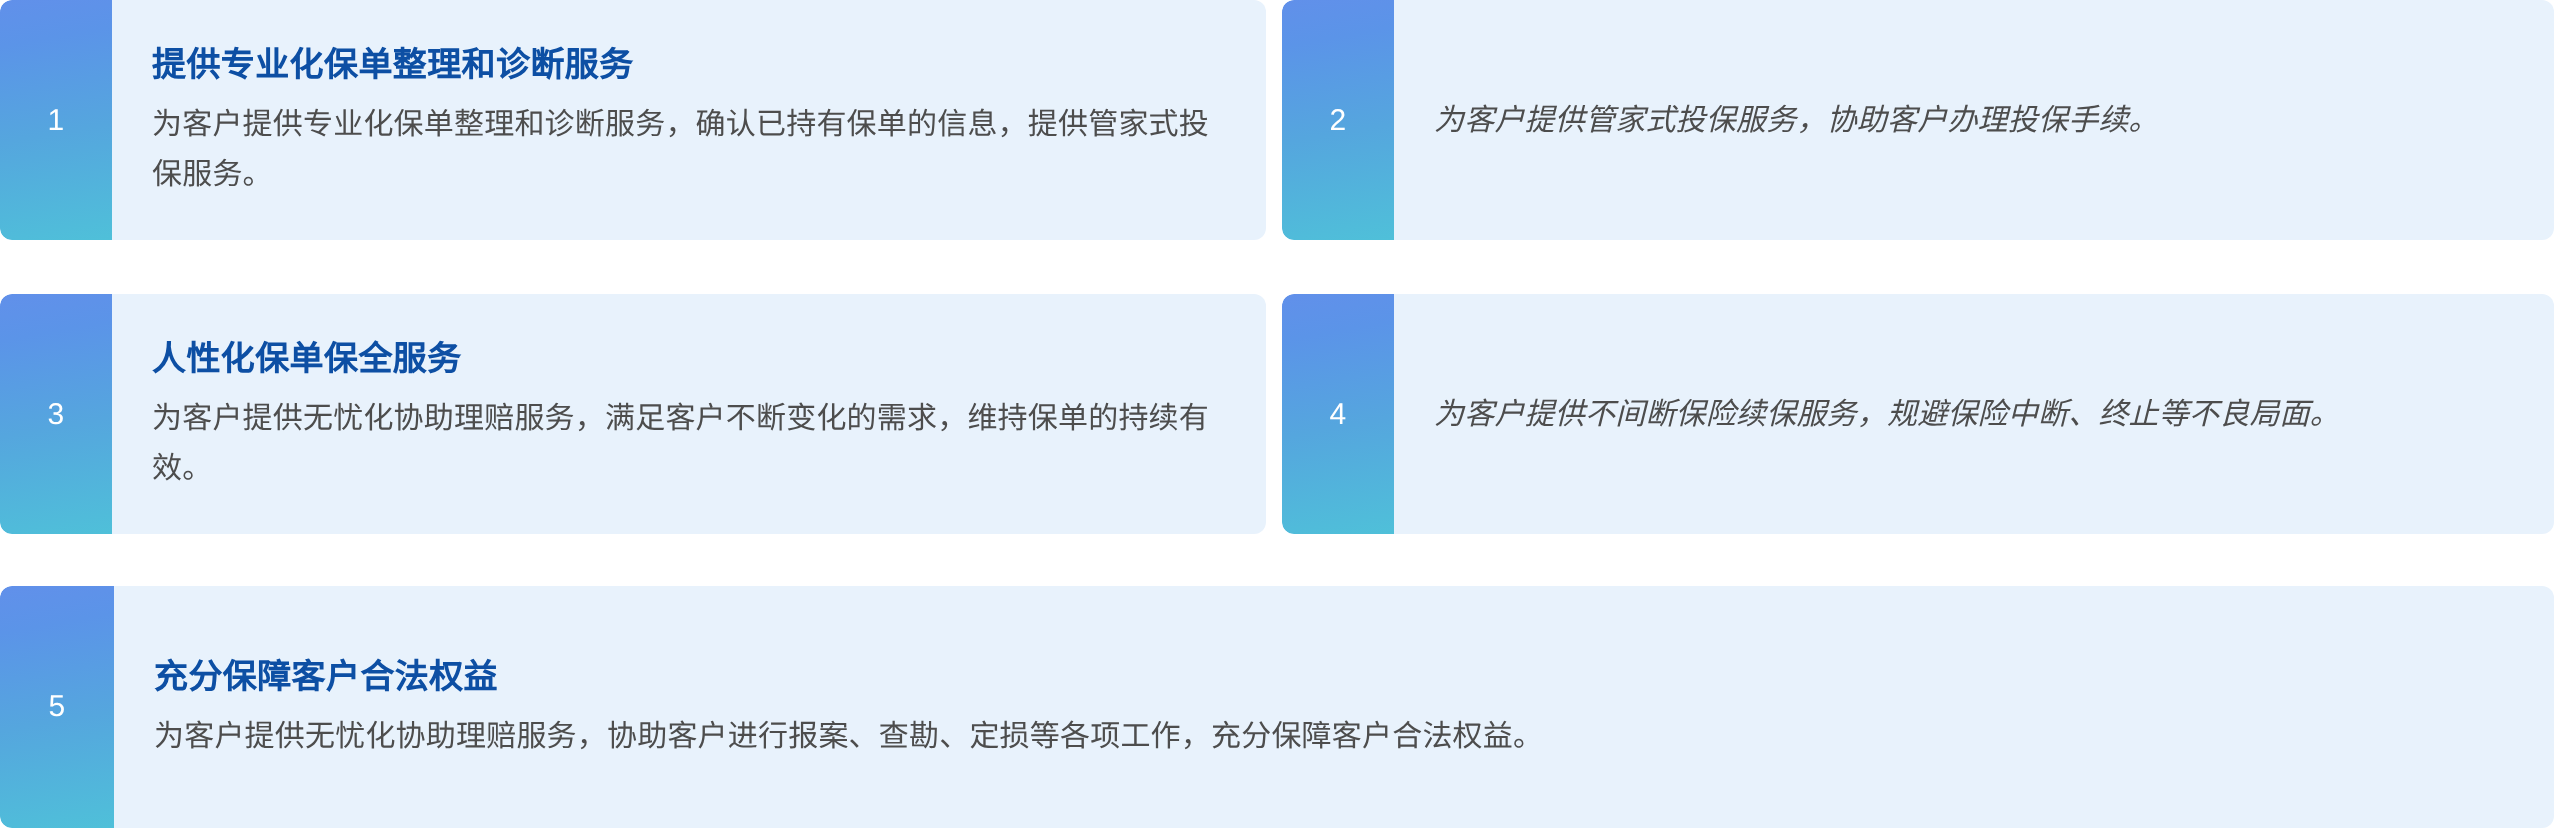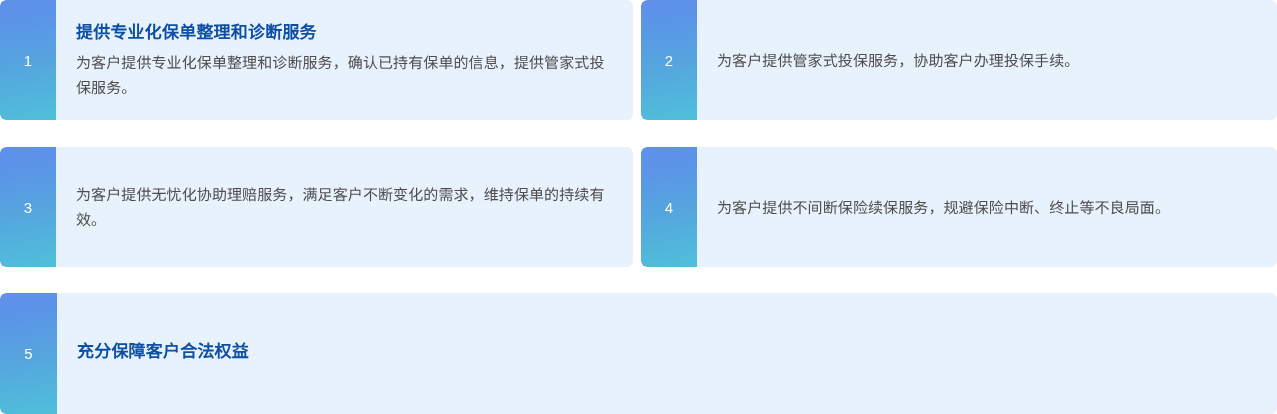--- a/index.html
+++ b/index.html
@@ -90,21 +90,21 @@
   .card-desc {
     color: #4d4d4d;
     font-size: 15px;
     line-height: 25px;
     letter-spacing: 0.1px;
     margin: 0;
     max-width: 540px;
   }
   .card.half-right .card-desc { max-width: 545px; }
   .card.full .card-desc { max-width: 1150px; white-space: nowrap; }
-  .card.half-right.nowrap-desc .card-desc { white-space: nowrap; max-width: none; }
+  .card.half-right.nowrap-desc .card-desc { white-space: nowrap; max-width: none; font-style: italic; }
 </style>
 </head>
 <body>
 
 <div class="board">
 
   <div class="row row-1">
 
     <div class="card half-left">
       <div class="num-tab">
@@ -127,20 +127,21 @@
 
   </div>
 
   <div class="row row-2">
 
     <div class="card half-left">
       <div class="num-tab">
         <span>3</span>
       </div>
       <div class="card-body">
+        <div class="card-title">人性化保单保全服务</div>
         <div class="card-desc">为客户提供无忧化协助理赔服务，满足客户不断变化的需求，维持保单的持续有效。</div>
       </div>
     </div>
 
     <div class="card half-right nowrap-desc">
       <div class="num-tab">
         <span>4</span>
       </div>
       <div class="card-body">
         <div class="card-desc">为客户提供不间断保险续保服务，规避保险中断、终止等不良局面。</div>
@@ -150,18 +151,19 @@
   </div>
 
   <div class="row row-3">
 
     <div class="card full">
       <div class="num-tab">
         <span>5</span>
       </div>
       <div class="card-body">
         <div class="card-title">充分保障客户合法权益</div>
+        <div class="card-desc">为客户提供无忧化协助理赔服务，协助客户进行报案、查勘、定损等各项工作，充分保障客户合法权益。</div>
       </div>
     </div>
 
   </div>
 
 </div>
 
 </body></html>

